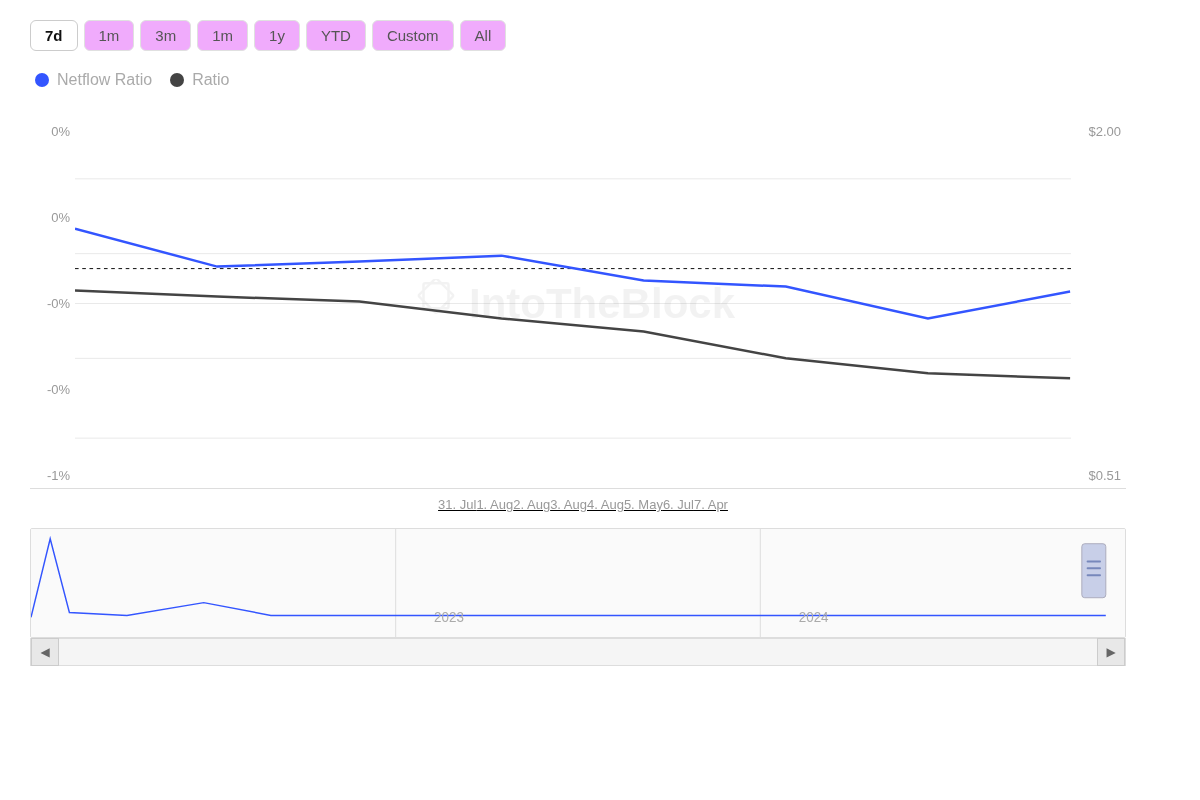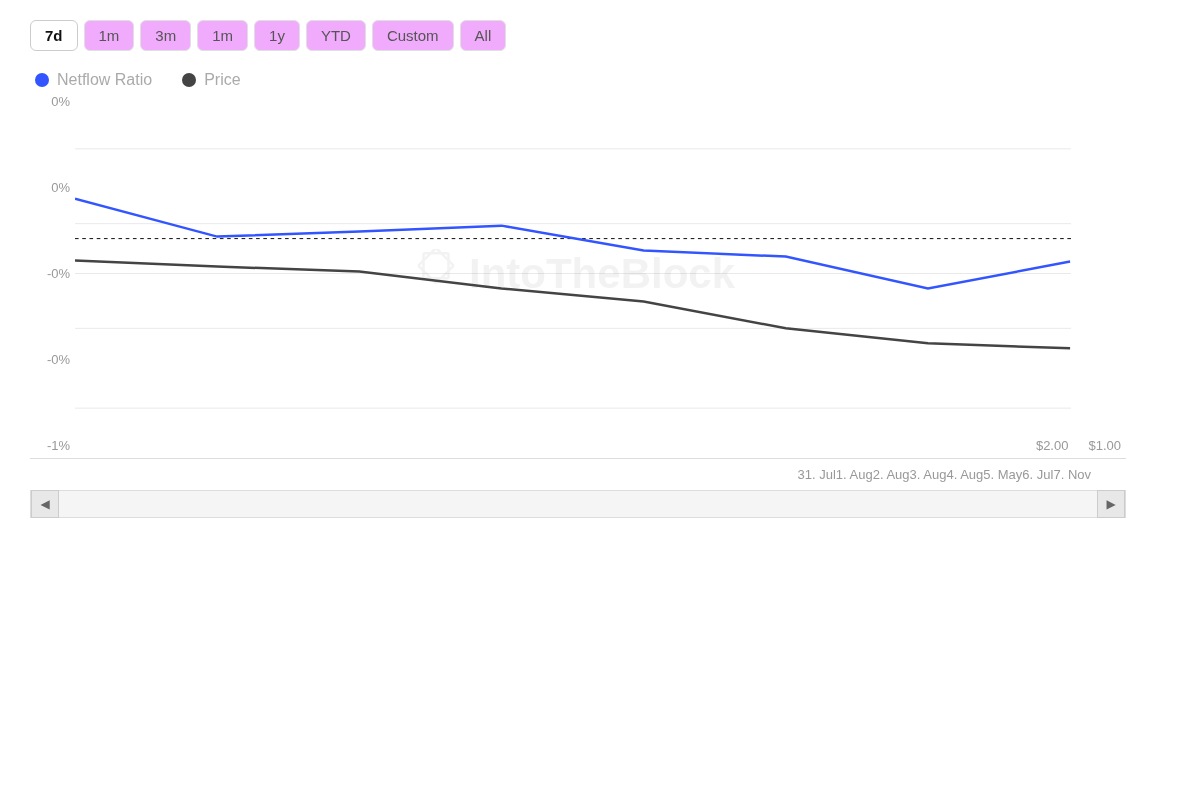--- a/index.html
+++ b/index.html
@@ -36,21 +36,22 @@
     .time-btn.active {
       background: #fff;
       border-color: #ccc;
       font-weight: 700;
       color: #111;
     }
     
     .legend {
       display: flex;
       align-items: center;
-      gap: 30px;
+      gap: 18px;
+      margin-bottom: 30px;
       padding-left: 5px;
     }
     .legend-item {
       display: flex;
       align-items: center;
       gap: 8px;
     }
     .legend-dot {
       width: 14px;
       height: 14px;
@@ -91,46 +92,47 @@
       padding-right: 5px;
     }
     
     .y-axis-right {
       position: absolute;
       right: 0;
       top: 0;
       bottom: 0;
       width: 55px;
       display: flex;
-      flex-direction: row;
-      justify-content: flex-end;
+      flex-direction: column;
+      justify-content: space-between;
       padding: 5px 0;
       align-items: flex-end;
     }
     .y-label-right {
       font-size: 13px;
       color: #999;
       text-align: right;
       padding-right: 5px;
     }
     
     .chart-svg-container {
       position: absolute;
       left: 45px;
       right: 55px;
       top: 0;
       bottom: 0;
     }
     
     .x-axis {
       display: flex;
-      justify-content: flex-end;
+      justify-content: center;
       padding: 8px 0;
       margin-left: 45px;
       margin-right: 35px;
+      text-decoration: underline;
     }
     .x-label {
       font-size: 13px;
       color: #999;
     }
     
     .watermark {
       position: absolute;
       top: 50%;
       left: 50%;
@@ -212,41 +214,41 @@
     <button class="time-btn">All</button>
   </div>
 
   <div class="legend">
     <div class="legend-item">
       <div class="legend-dot blue"></div>
       <span class="legend-label">Netflow Ratio</span>
     </div>
     <div class="legend-item">
       <div class="legend-dot dark"></div>
-      <span class="legend-label">Price</span>
+      <span class="legend-label">Ratio</span>
     </div>
   </div>
 
   <div class="chart-wrapper">
     <div class="main-chart">
 
       <div class="y-axis-left">
         <span class="y-label">0%</span>
         <span class="y-label">0%</span>
         <span class="y-label">-0%</span>
         <span class="y-label">-0%</span>
         <span class="y-label">-1%</span>
       </div>
 
       <div class="y-axis-right">
         <span class="y-label-right">$2.00</span>
         <span class="y-label-right"></span>
         <span class="y-label-right"></span>
         <span class="y-label-right"></span>
-        <span class="y-label-right">$1.00</span>
+        <span class="y-label-right">$0.51</span>
       </div>
 
       <div class="chart-svg-container">
         
         <div class="watermark">
           <svg class="watermark-logo" viewBox="0 0 60 60" fill="none" xmlns="http://www.w3.org/2000/svg">
             <rect x="15" y="5" width="30" height="30" rx="2" transform="rotate(0 15 5)" stroke="#555" stroke-width="3" fill="none"></rect>
             <rect x="15" y="5" width="30" height="30" rx="2" transform="rotate(45 30 20)" stroke="#555" stroke-width="3" fill="none"></rect>
           </svg>
           <span>IntoTheBlock</span>
@@ -270,23 +272,42 @@
     </div>
 
     <div class="x-axis">
       <span class="x-label">31. Jul</span>
       <span class="x-label">1. Aug</span>
       <span class="x-label">2. Aug</span>
       <span class="x-label">3. Aug</span>
       <span class="x-label">4. Aug</span>
       <span class="x-label">5. May</span>
       <span class="x-label">6. Jul</span>
-      <span class="x-label">7. Nov</span>
-    </div>
-
+      <span class="x-label">7. Apr</span>
+    </div>
+
+    <div class="mini-chart-container">
+      <svg class="mini-chart-svg" viewBox="0 0 1140 110" preserveAspectRatio="none">
+
+        <rect x="0" y="0" width="1140" height="110" fill="#fafafa"></rect>
+
+        <line x1="380" y1="0" x2="380" y2="110" stroke="#ddd" stroke-width="1"></line>
+        <line x1="760" y1="0" x2="760" y2="110" stroke="#ddd" stroke-width="1"></line>
+
+        <polyline points="0,90 20,10 40,85 100,88 180,75 250,88 300,88 380,88 500,88 700,88 760,88 900,88 1100,88 1120,88" fill="none" stroke="#3355ff" stroke-width="1.5"></polyline>
+
+        <rect x="1095" y="15" width="25" height="55" rx="3" fill="#c8cfe8" stroke="#aab" stroke-width="1"></rect>
+        <line x1="1101" y1="33" x2="1114" y2="33" stroke="#7788bb" stroke-width="2" stroke-linecap="round"></line>
+        <line x1="1101" y1="40" x2="1114" y2="40" stroke="#7788bb" stroke-width="2" stroke-linecap="round"></line>
+        <line x1="1101" y1="47" x2="1114" y2="47" stroke="#7788bb" stroke-width="2" stroke-linecap="round"></line>
+
+        <text x="420" y="95" font-size="14" fill="#aaa" font-family="sans-serif">2023</text>
+        <text x="800" y="95" font-size="14" fill="#aaa" font-family="sans-serif">2024</text>
+      </svg>
+    </div>
 
     <div class="mini-scroll-bar">
       <div class="scroll-arrow">◀</div>
       <div class="scroll-track"></div>
       <div class="scroll-arrow">▶</div>
     </div>
   </div>
 </div>
 
 </body></html>

